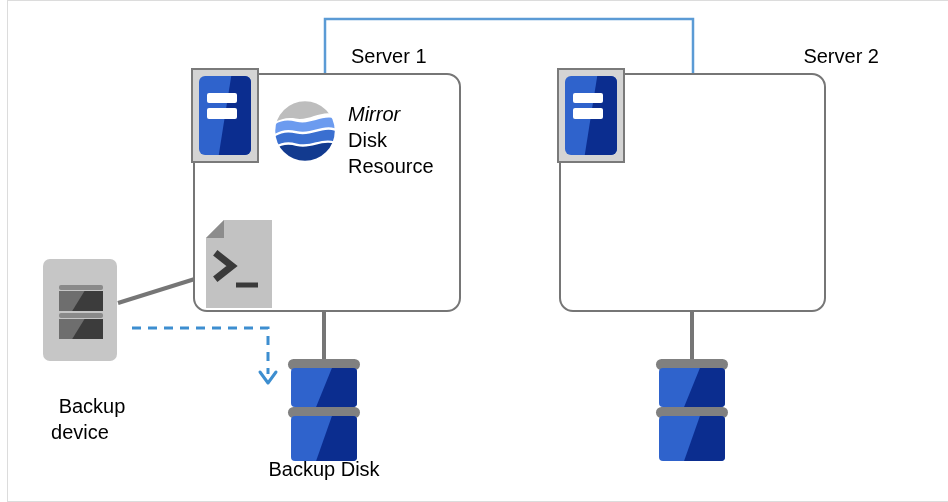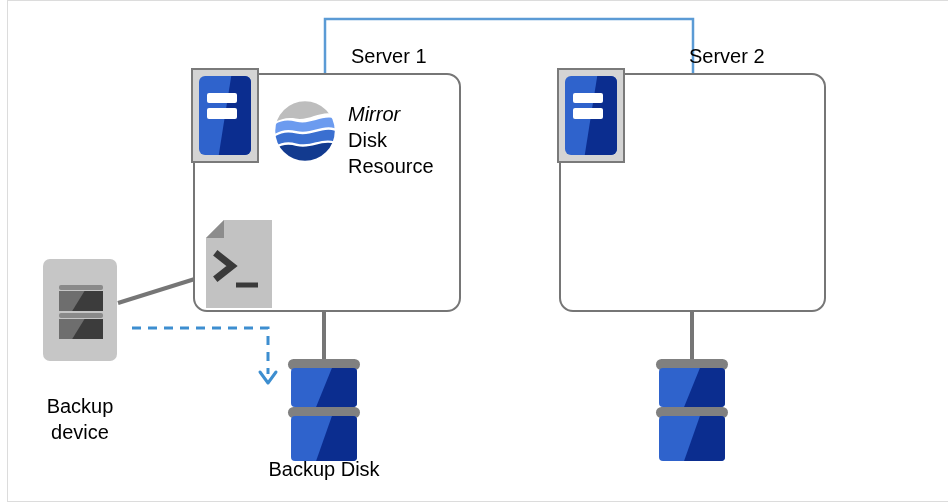--- a/index.html
+++ b/index.html
@@ -209,21 +209,21 @@
   <svg class="script-icon" style="left:198px; top:219px;" width="66" height="88" viewBox="0 0 66 88" xmlns="http://www.w3.org/2000/svg">
     <path d="M 18 0 L 66 0 L 66 88 L 0 88 L 0 18 Z" fill="#c2c2c2"></path>
     <path d="M 18 0 L 18 18 L 0 18 Z" fill="#8c8c8c"></path>
     <path d="M 12 35 L 26 46 L 12 57" fill="none" stroke="#3a3a3a" stroke-width="7" stroke-linecap="square" stroke-linejoin="miter"></path>
     <line x1="30" y1="65" x2="52" y2="65" stroke="#3a3a3a" stroke-width="5"></line>
   </svg>
 
 
   <div class="server-box" style="left:551px; top:72px; width:267px; height:239px;"></div>
 
-  <div class="label" style="left:681px; top:42px; width:160px;">Server 2</div>
+  <div class="label" style="left:711px; top:42px; width:160px;text-align:right;">Server 2</div>
 
   <div class="server-icon" style="left:549px; top:67px; width:68px; height:95px;">
     <div class="server-icon-inner">
       <div class="server-icon-shade"></div>
       <div class="server-bar server-bar-1"></div>
       <div class="server-bar server-bar-2"></div>
     </div>
   </div>
 
   <div class="backup-icon" style="left:35px; top:258px; width:74px; height:102px;">
@@ -234,21 +234,21 @@
       </div>
     </div>
     <div class="backup-platter" style="left:16px; top:54px; width:44px; height:26px;">
       <div class="backup-platter-top"></div>
       <div class="backup-platter-body">
         <div class="backup-platter-shade"></div>
       </div>
     </div>
   </div>
 
-  <div class="label label-center" style="left:12px; top:392px; width:120px;">Backup</div>
+  <div class="label label-center" style="left:24px; top:392px; width:120px;">Backup</div>
   <div class="label label-center" style="left:12px; top:418px; width:120px;">device</div>
 
   <div class="disk-icon" style="left:280px; top:358px; width:72px; height:102px;">
     <div class="disk-cap" style="top:0px;"></div>
     <div class="disk-body" style="top:9px; height:39px;">
       <div class="disk-body-shade"></div>
     </div>
     <div class="disk-cap" style="top:48px;"></div>
     <div class="disk-body" style="top:57px; height:45px;">
       <div class="disk-body-shade"></div>

